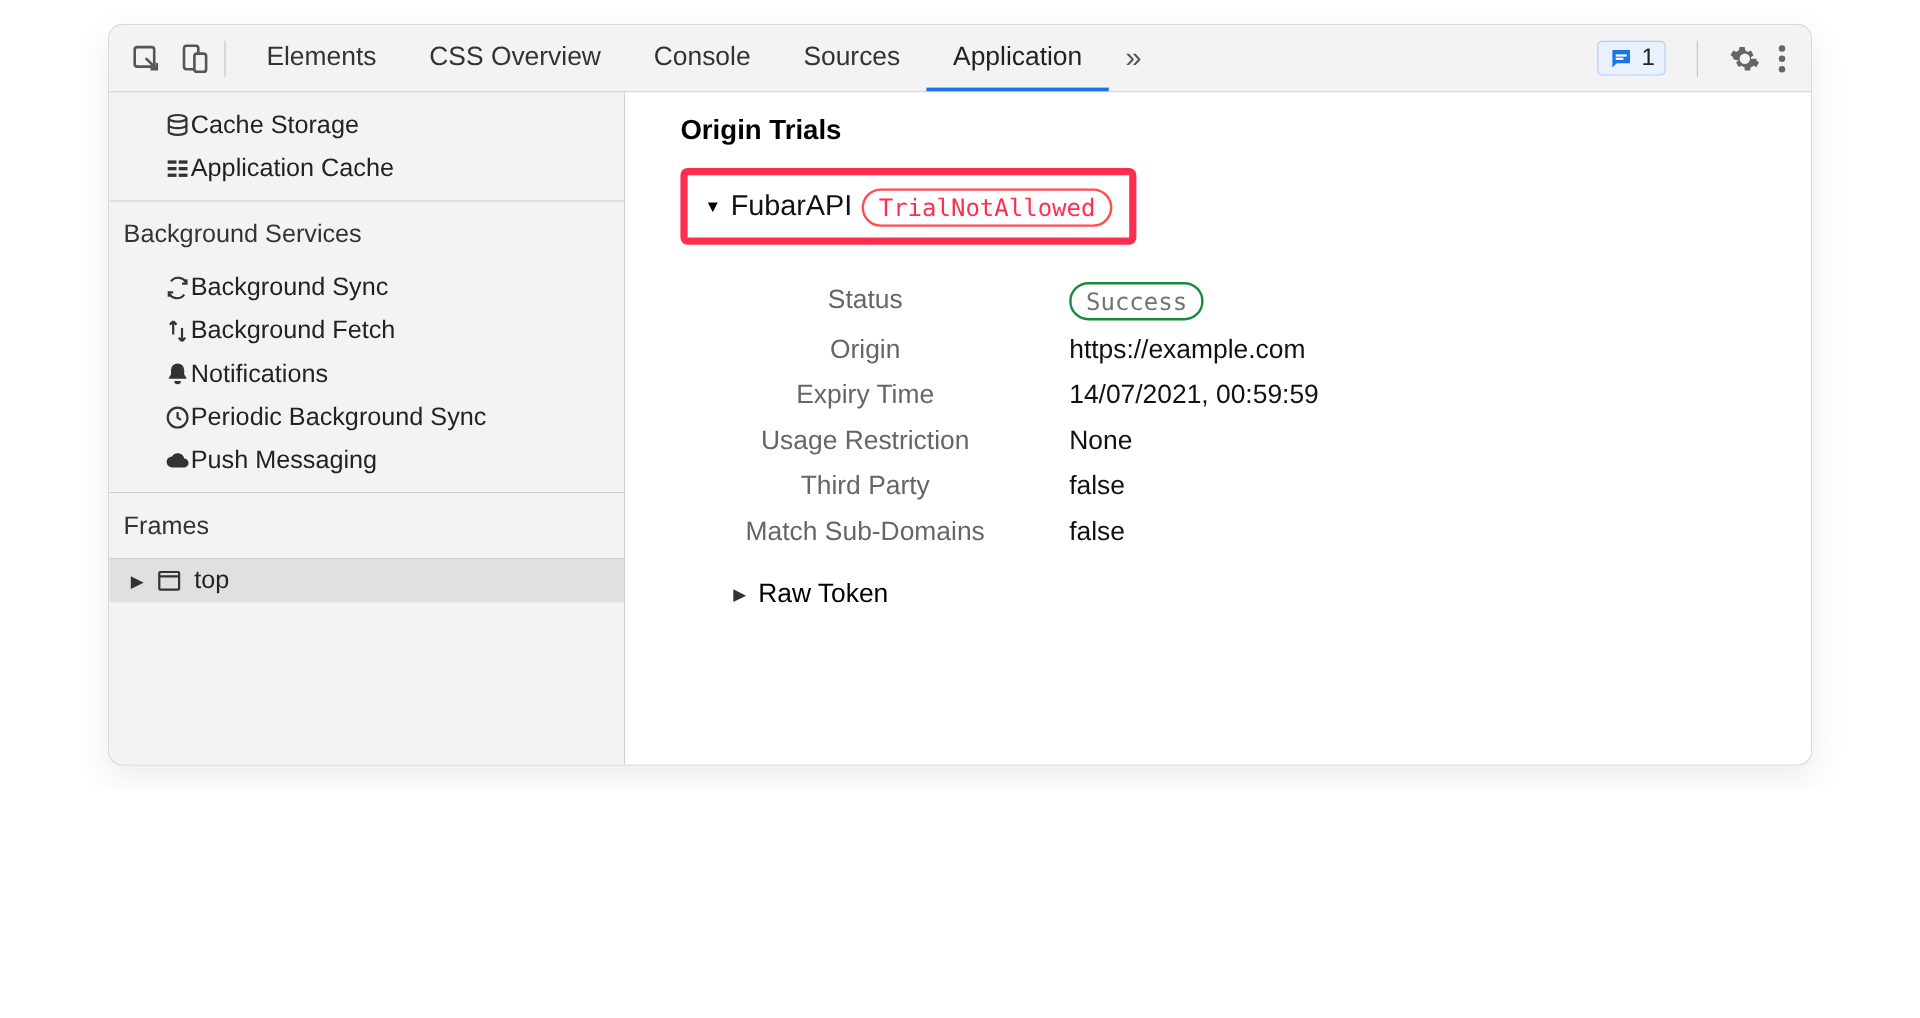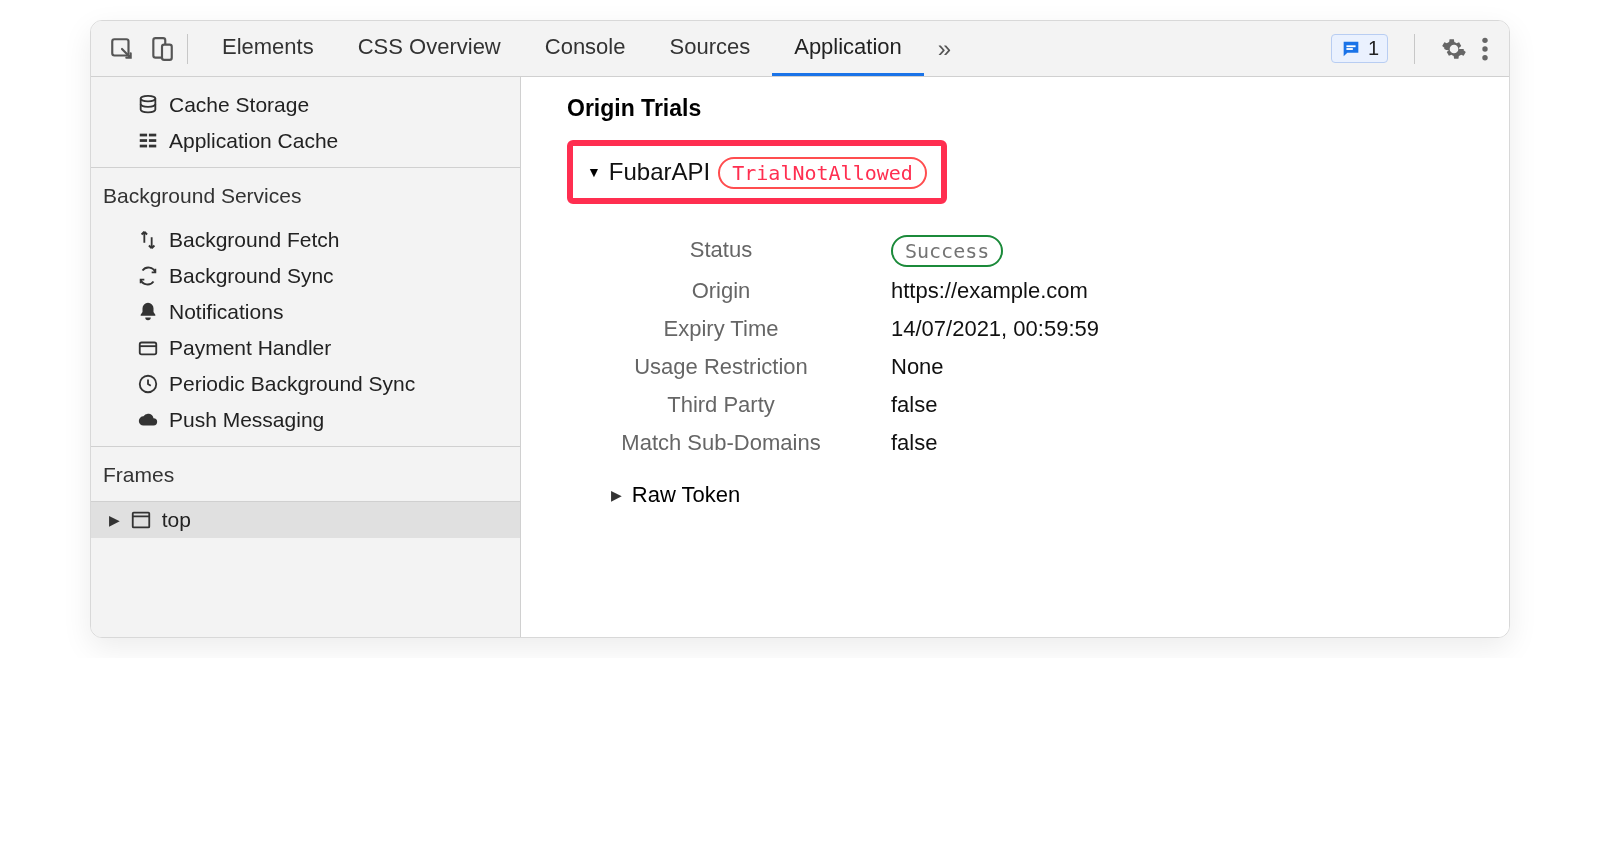--- a/index.html
+++ b/index.html
@@ -59,21 +59,21 @@
   }
   .issues-chip .count { color:#222; font-size:20px; }
   .gear-icon, .kebab-icon, .chat-icon, .inspect-icon, .device-icon { display:inline-flex; }
   .body { display:flex; min-height:560px; }
   .sidebar {
     width:430px; background:#f3f3f3; border-right:1px solid #d0d0d0;
     display:flex; flex-direction:column;
     font-size:21px; color:#222;
   }
   .tree { padding: 8px 0 0 0; }
-  .tree-item { display:flex; align-items:center; gap:10px; padding:6px 10px 6px 36px; cursor:pointer; }
+  .tree-item { display:flex; align-items:center; gap:0; padding:6px 10px 6px 36px; cursor:pointer; }
   .group {
     padding: 10px 10px 8px 10px;
     border-top:1px solid #d0d0d0;
   }
   .group.first { border-top:none; padding-top:2px; }
   .group-title { font-size:21px; color:#333; padding:6px 2px 6px 2px; }
   .frames-item {
     display:flex; align-items:center; gap:10px;
     padding:6px 10px 6px 18px; background:#e0e0e0;
     border-top:1px solid #d0d0d0;
@@ -192,52 +192,43 @@
           </div>
         </div>
       </div>
 
       <div class="group">
         <div class="group-title">Background Services</div>
         <div class="tree">
           <div class="tree-item">
             <span>
               <svg width="22" height="22" viewBox="0 0 24 24" fill="none" stroke="#333" stroke-width="2">
-                  <path d="M8 3v12M8 3l-3 3M8 3l3 3"></path>
-                  <path d="M16 21V9M16 21l-3-3M16 21l3-3"></path>
-                </svg>
-            </span>
-            <span>Background Fetch</span>
-          </div>
-          <div class="tree-item">
-            <span>
-              <svg width="22" height="22" viewBox="0 0 24 24" fill="none" stroke="#333" stroke-width="2">
                   <path d="M20 8A8 8 0 006 6"></path>
                   <path d="M4 16a8 8 0 0014 2"></path>
                   <path d="M20 4v4h-4M4 20v-4h4"></path>
                 </svg>
             </span>
             <span>Background Sync</span>
           </div>
           <div class="tree-item">
             <span>
+              <svg width="22" height="22" viewBox="0 0 24 24" fill="none" stroke="#333" stroke-width="2">
+                  <path d="M8 3v12M8 3l-3 3M8 3l3 3"></path>
+                  <path d="M16 21V9M16 21l-3-3M16 21l3-3"></path>
+                </svg>
+            </span>
+            <span>Background Fetch</span>
+          </div>
+          <div class="tree-item">
+            <span>
               <svg width="22" height="22" viewBox="0 0 24 24" fill="#333">
                   <path d="M12 2a6 6 0 00-6 6v4l-2 3v1h16v-1l-2-3V8a6 6 0 00-6-6zM9 18a3 3 0 006 0H9z"></path>
                 </svg>
             </span>
             <span>Notifications</span>
-          </div>
-          <div class="tree-item">
-            <span>
-              <svg width="22" height="22" viewBox="0 0 24 24" fill="none" stroke="#333" stroke-width="2">
-                  <rect x="3" y="6" width="18" height="13" rx="2"></rect>
-                  <path d="M3 10h18"></path>
-                </svg>
-            </span>
-            <span>Payment Handler</span>
           </div>
           <div class="tree-item">
             <span>
               <svg width="22" height="22" viewBox="0 0 24 24" fill="none" stroke="#333" stroke-width="2">
                   <circle cx="12" cy="12" r="9"></circle>
                   <path d="M12 7v5l3 2"></path>
                 </svg>
             </span>
             <span>Periodic Background Sync</span>
           </div>

